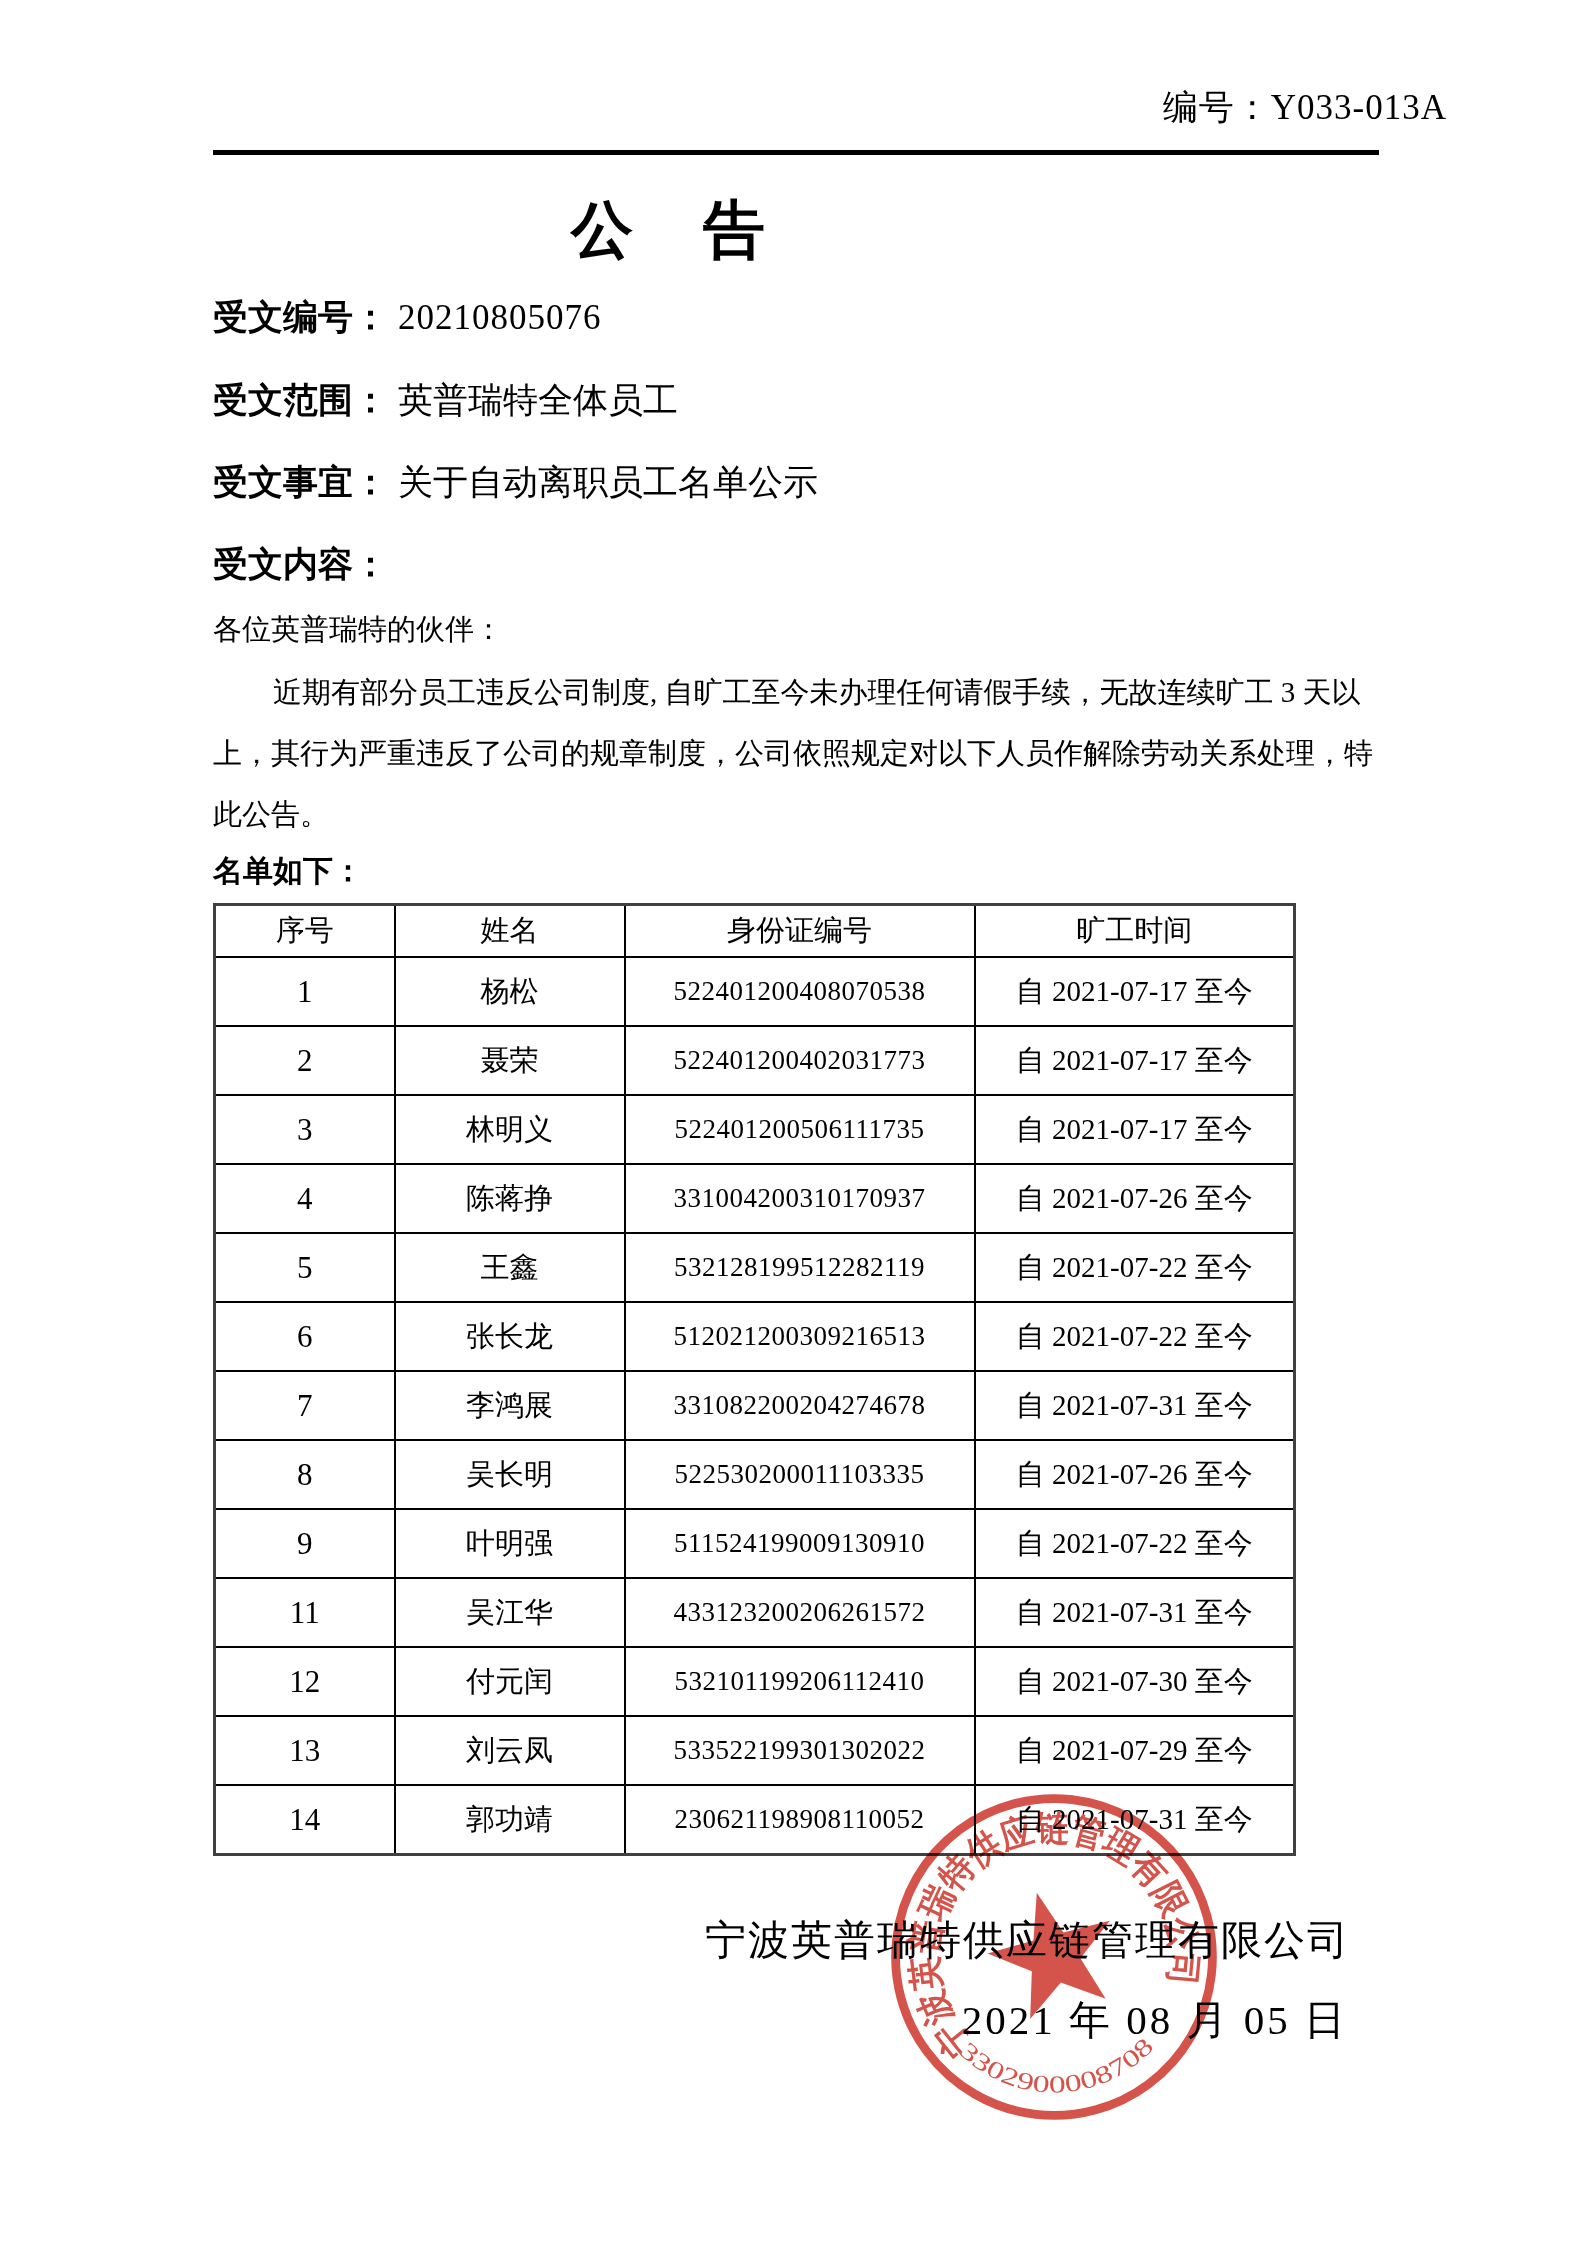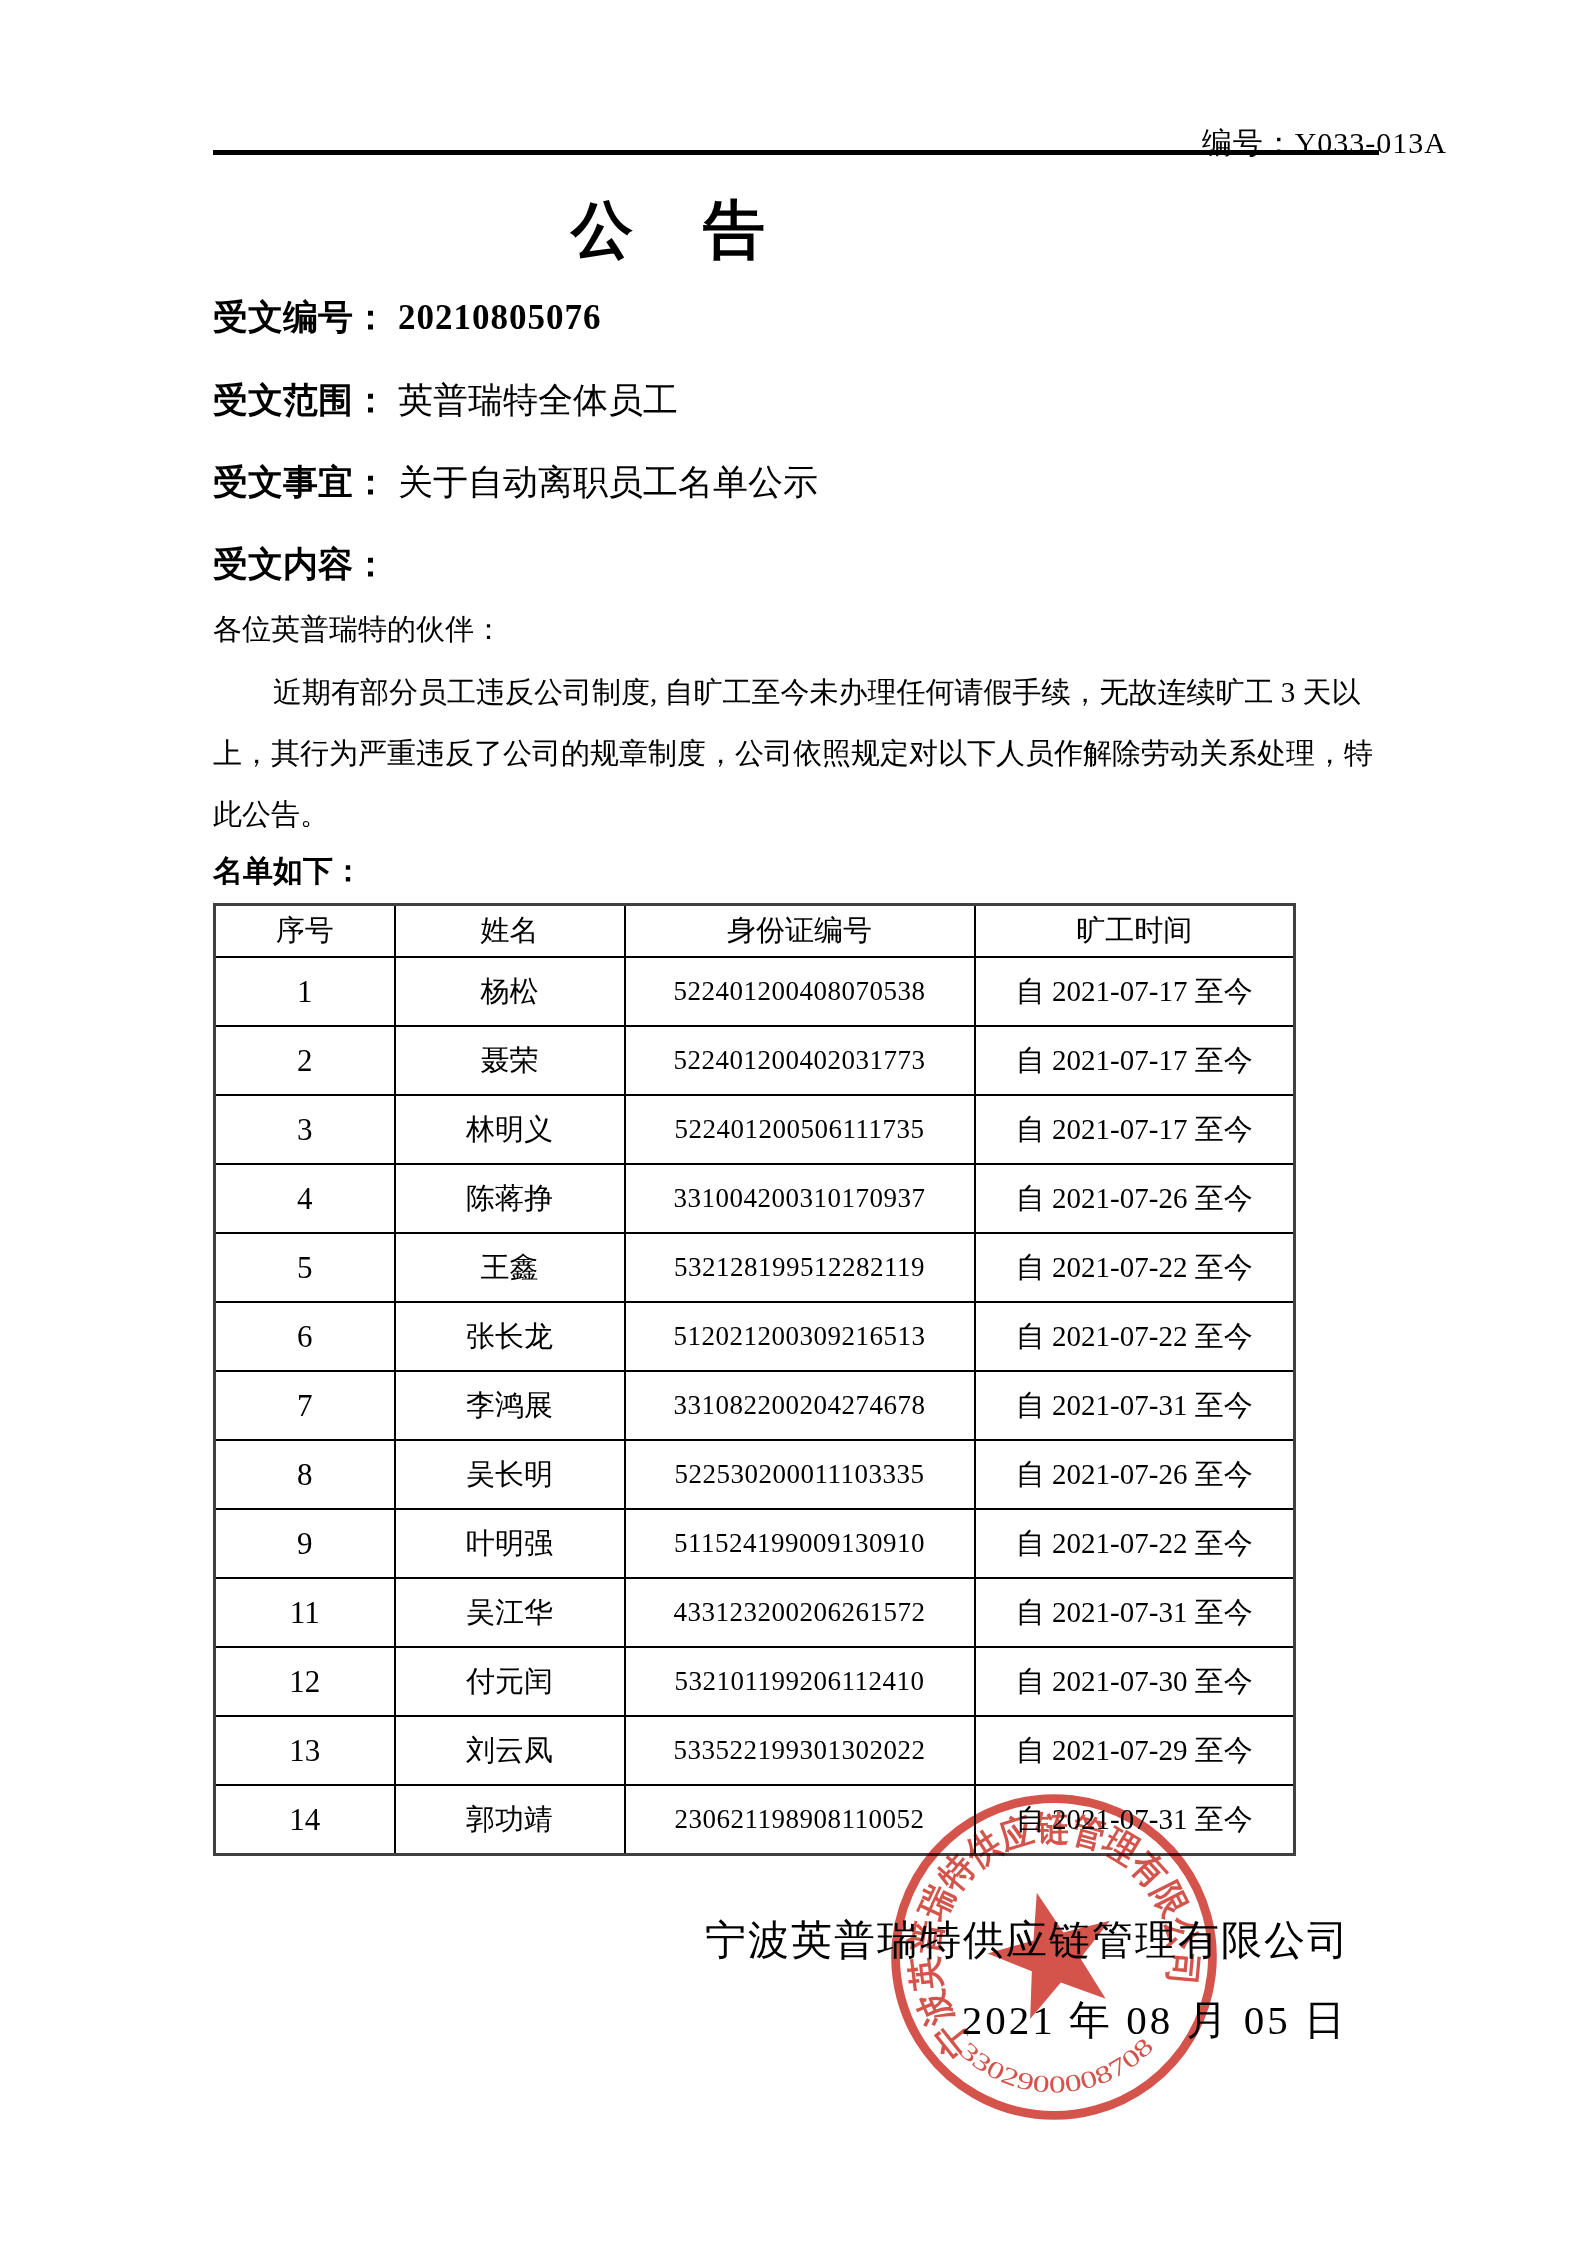--- a/index.html
+++ b/index.html
@@ -6,36 +6,36 @@
   .page{
     position:relative;
     width:1587px;height:2245px;
     background:#ffffff;
     font-family:"Liberation Serif","DejaVu Serif",serif;
     color:#000;
     overflow:hidden;
   }
   .ref-number{
     position:absolute;top:84px;right:140px;
-    font-size:30px;letter-spacing:1px;margin-top:39px;
+    font-size:35px;letter-spacing:1px;
   }
   .head-rule{
     position:absolute;top:150px;left:213px;
     width:1166px;height:5px;background:#000;
   }
   .doc-title{
     position:absolute;top:188px;left:0;width:1340px;
     text-align:center;font-size:62px;font-weight:700;letter-spacing:4px;
   }
   .field{
     position:absolute;left:213px;font-size:35px;white-space:nowrap;
   }
   .field .lbl{font-weight:700;}
   .field .val{font-weight:400;margin-left:10px;}
-  .field .val.bold{font-weight:700;letter-spacing:1px;}
+  .field .val.bold{font-weight:400;letter-spacing:1px;}
   .f0{top:294px}.f1{top:377px}.f2{top:459px}.f3{top:541px}
   .salutation{
     position:absolute;top:610px;left:213px;font-size:29px;
   }
   .body-para{
     position:absolute;top:662px;left:213px;width:1200px;
     font-size:29px;line-height:61px;white-space:nowrap;
   }
   .body-para .indent{padding-left:60px;}
   .list-title{

